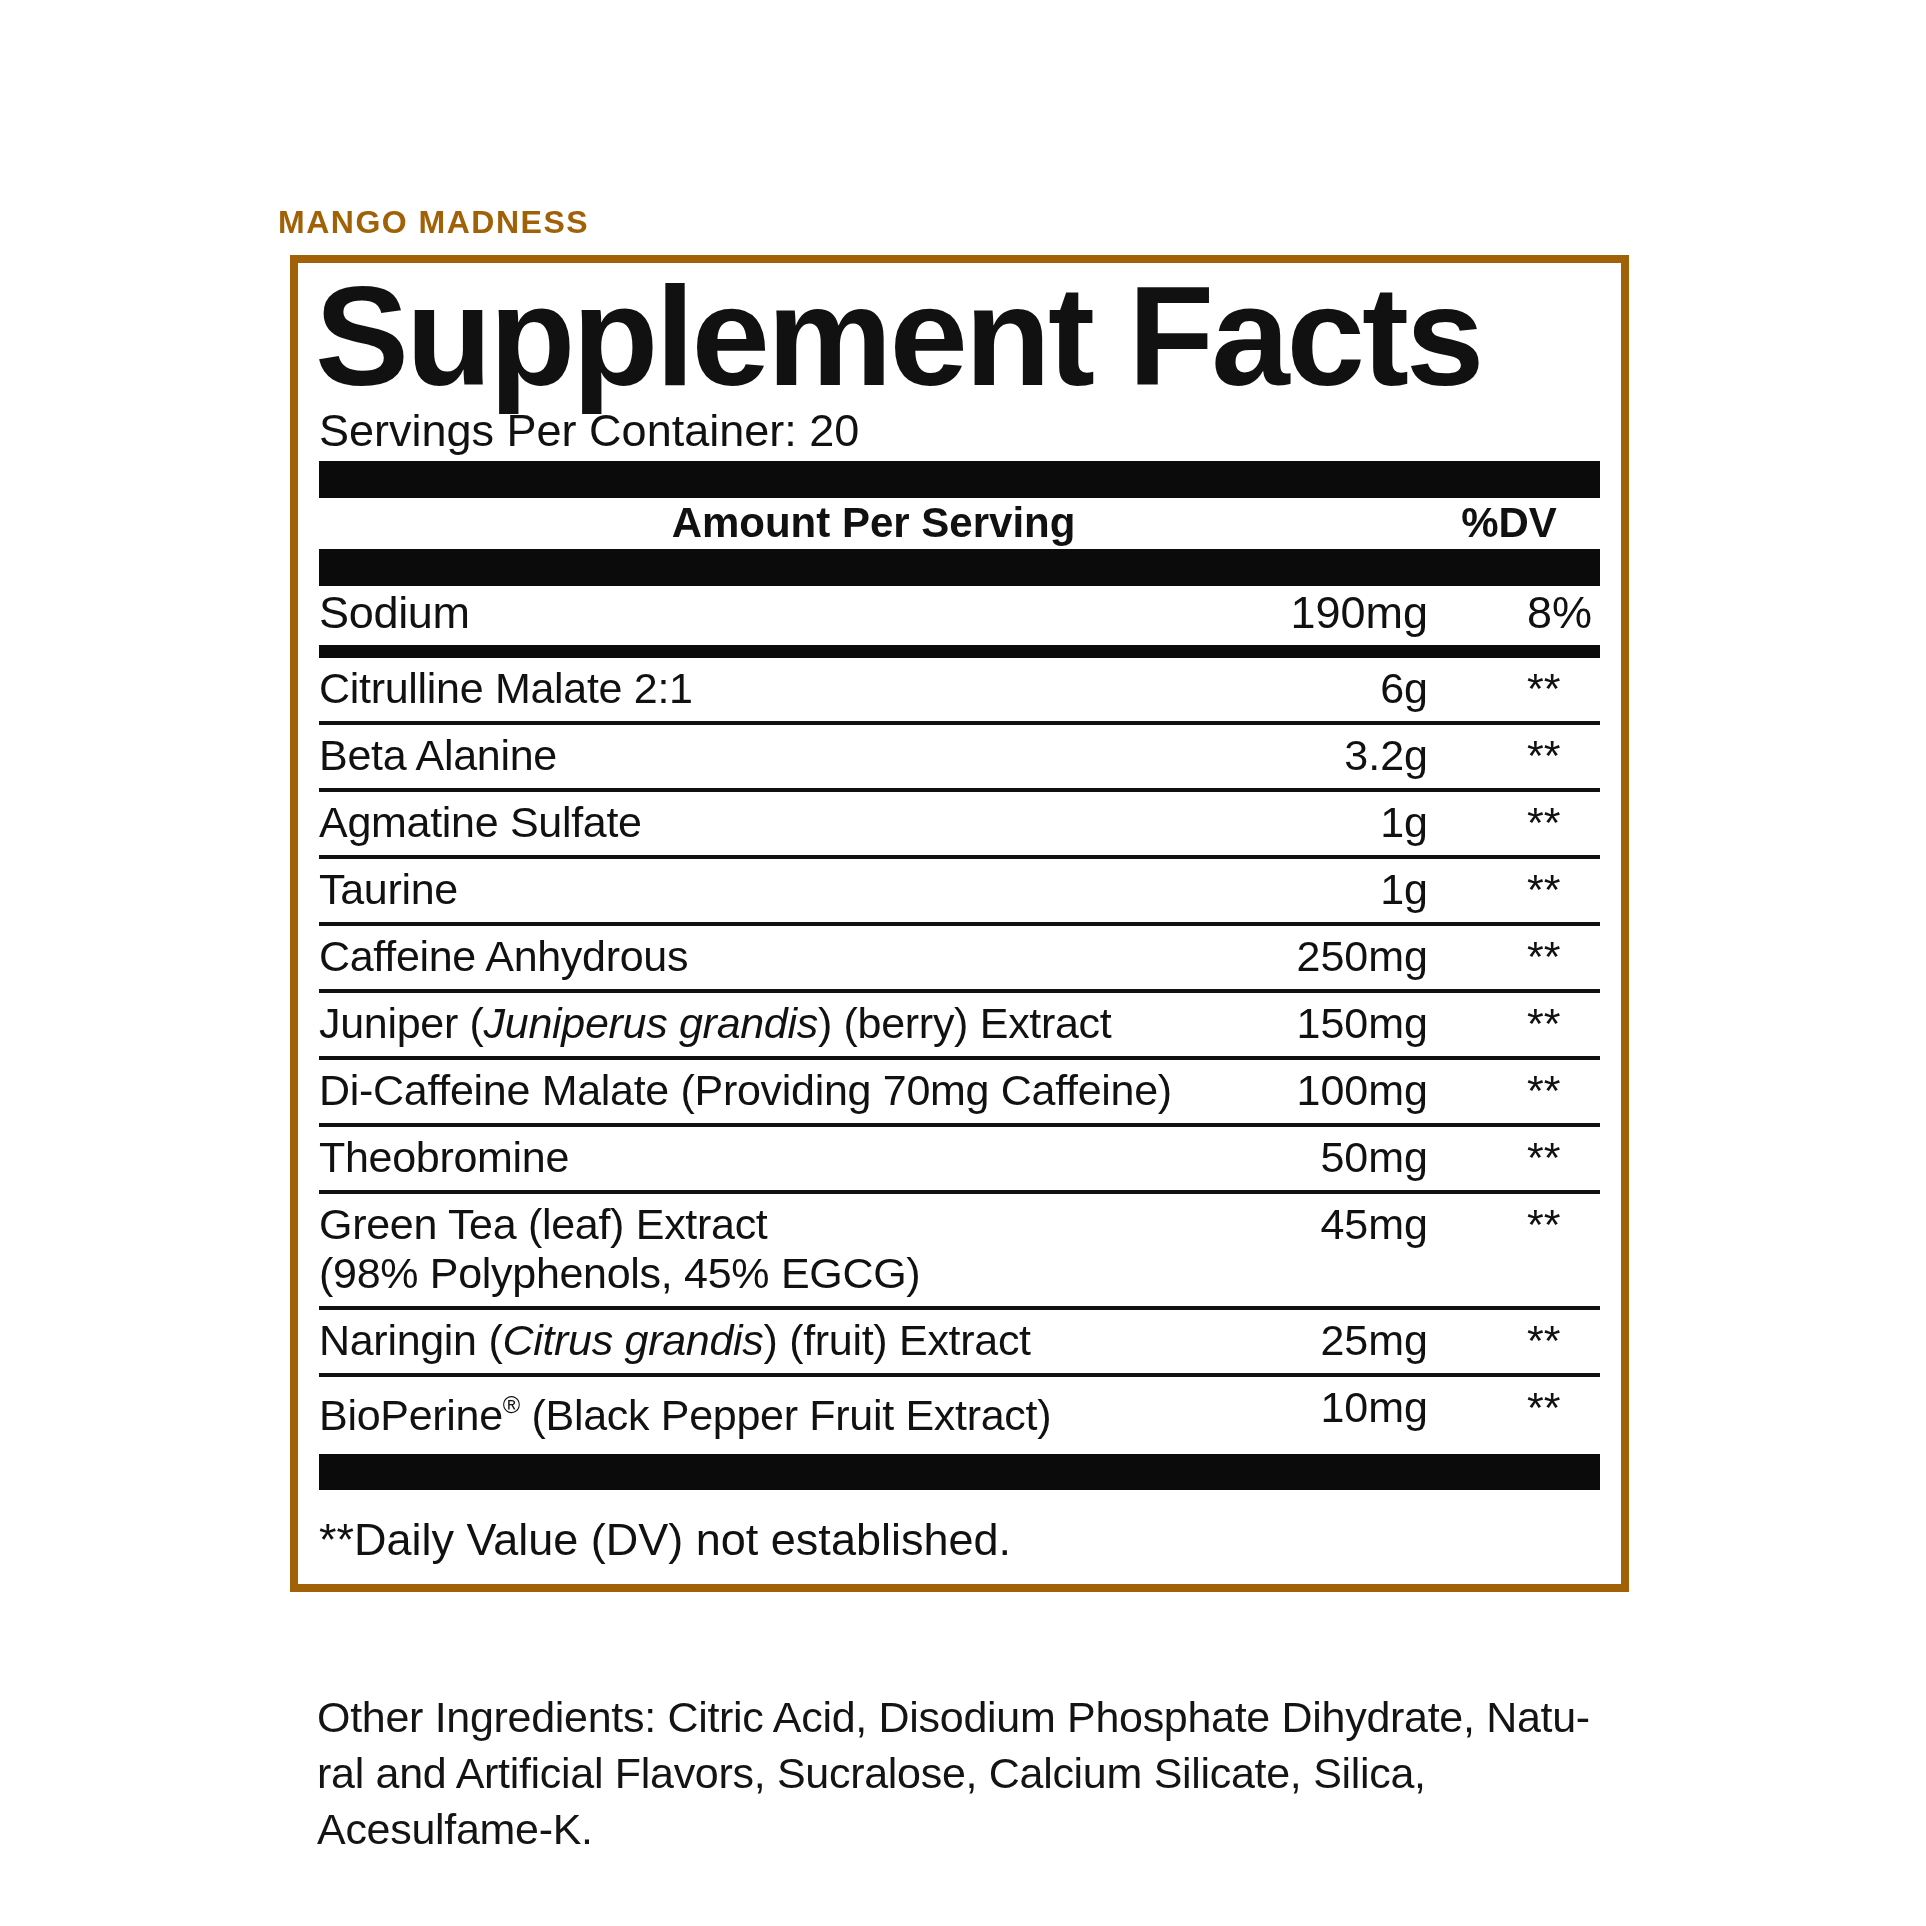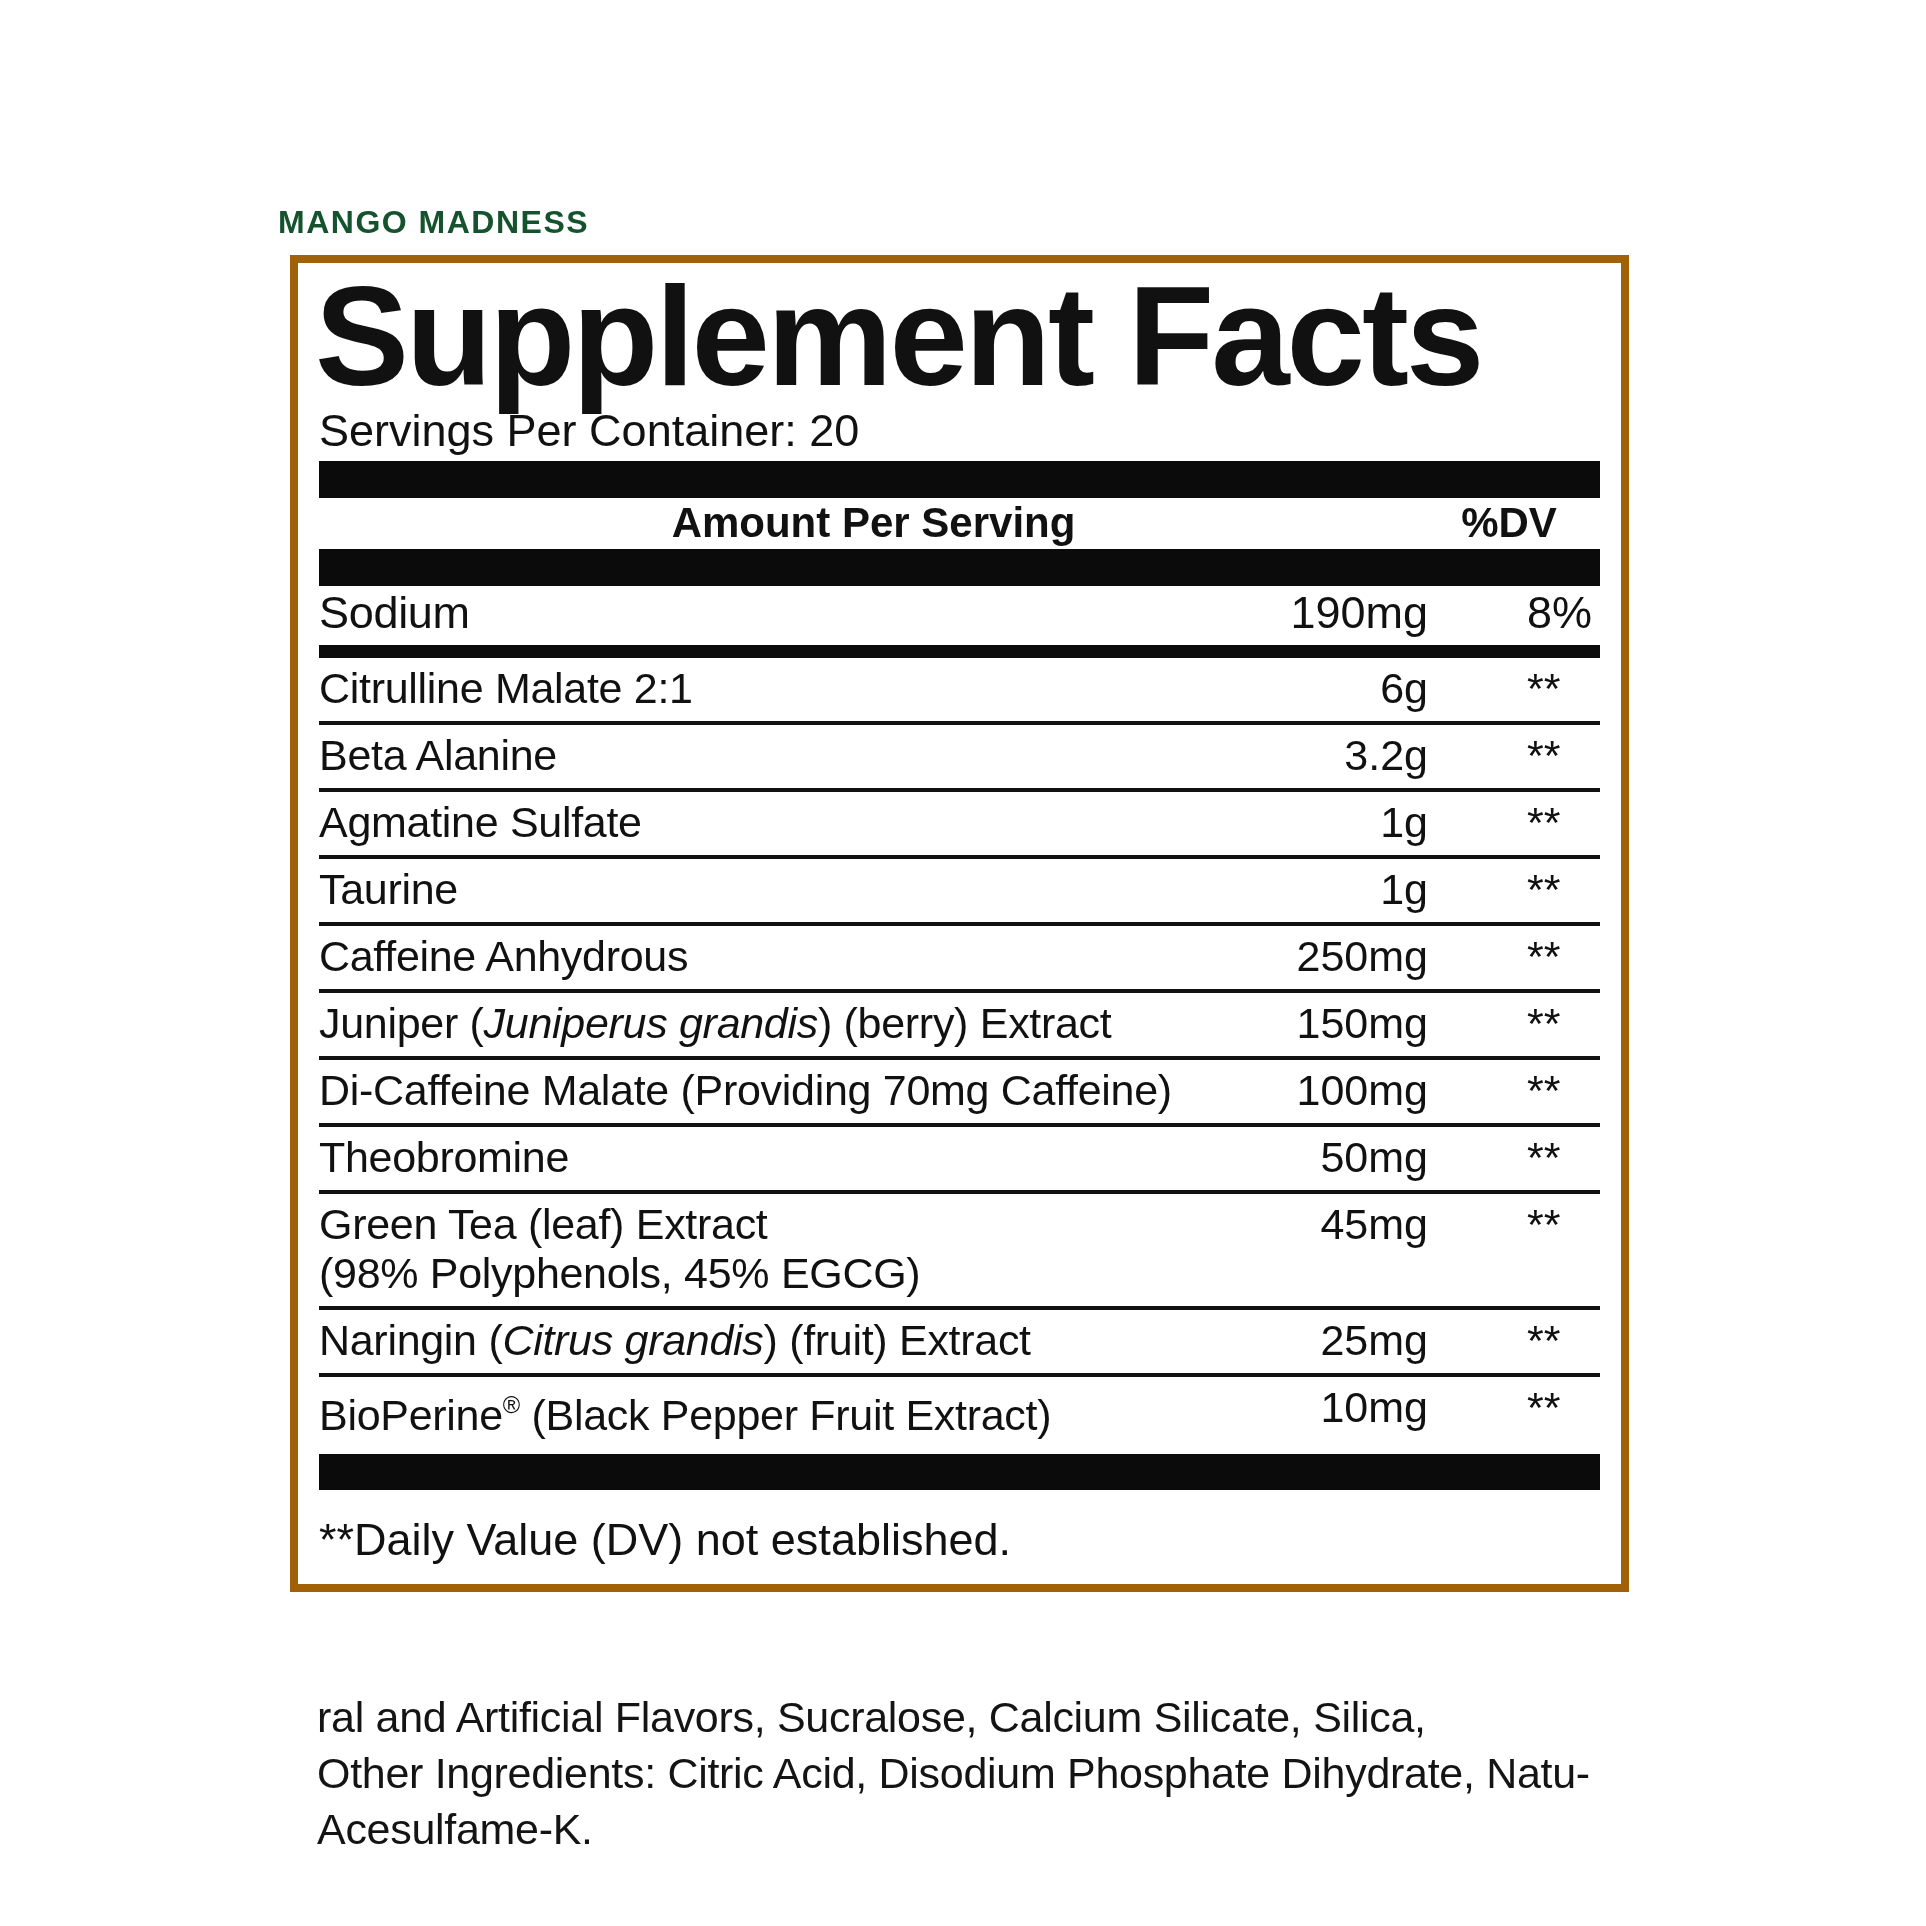--- a/index.html
+++ b/index.html
@@ -3,21 +3,21 @@
 <meta charset="utf-8">
 <title>Supplement Facts</title>
 <style>
   html, body { margin:0; padding:0; background:#ffffff; }
   .page {
     position:relative; width:1927px; height:1927px; background:#ffffff;
     font-family:"Liberation Sans", sans-serif; color:#111111; overflow:hidden;
   }
   .flavor {
     position:absolute; left:278px; top:204px;
-    font-size:32px; font-weight:bold; letter-spacing:1.5px; color:#14532d;
+    font-size:32px; font-weight:bold; letter-spacing:1.5px; color:#a16207;
   }
   .panel {
     position:absolute; left:290px; top:255px; width:1339px;
     box-sizing:border-box; border:8px solid #a16207;
     padding:0 21px 18px 21px; background:#ffffff;
   }
   .title {
     font-size:141px; font-weight:bold; letter-spacing:-3px;
     line-height:0.82; margin:16px 0 12px -4px; white-space:nowrap;
   }
@@ -138,19 +138,19 @@
           <div class="col-dv">**</div>
         </div>
       </div>
 
     <div class="bar b4"></div>
 
     <div class="footnote">**Daily Value (DV) not established.</div>
   </div>
 
   <div class="other">
+    <div>Other Ingredients: Citric Acid, Disodium Phosphate Dihydrate, Natu-</div>
     <div>ral and Artificial Flavors, Sucralose, Calcium Silicate, Silica,</div>
-    <div>Other Ingredients: Citric Acid, Disodium Phosphate Dihydrate, Natu-</div>
     <div>Acesulfame-K.</div>
   </div>
 
 </div>
 
 
 </body></html>

